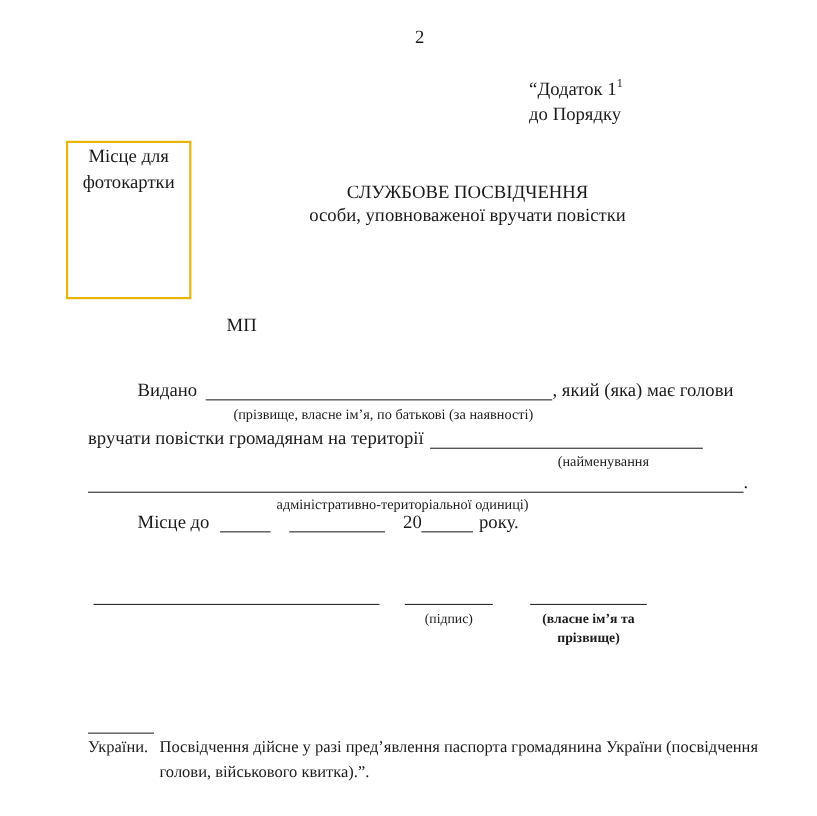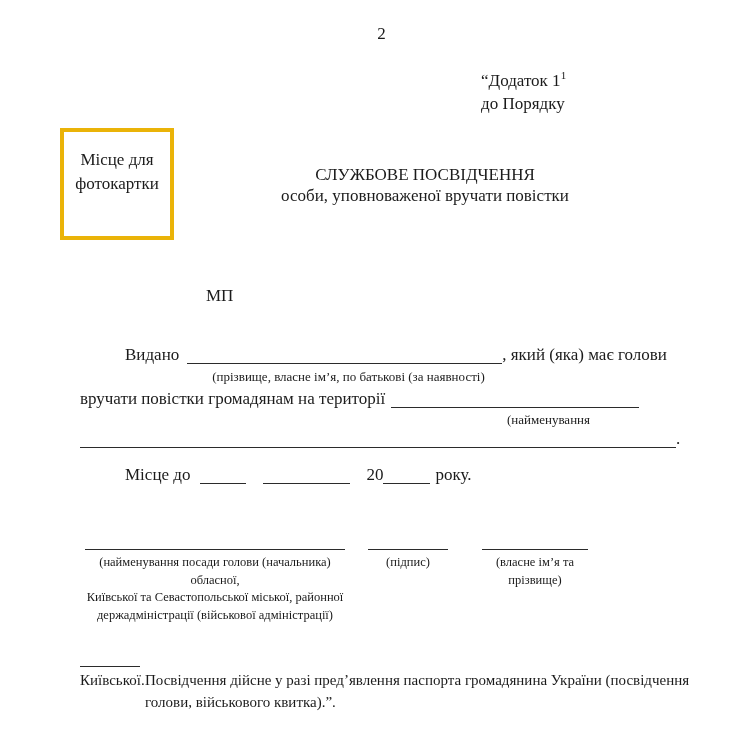--- a/index.html
+++ b/index.html
@@ -9,23 +9,23 @@
     background:#ffffff;
     color:#1b1b1b;
     font-family:"Liberation Serif", serif;
     overflow:hidden;
   }
   .abs{position:absolute;}
   .page-number{top:24px;left:20px;right:0;text-align:center;font-size:17px;}
   .appendix{left:481px;top:57px;font-size:17px;line-height:23px;margin-top:12px;}
   .appendix sup{font-size:11px;line-height:0;}
   .photo-box{
-    left:60px;top:128px;width:114px;height:112px;
-    box-sizing:border-box;border:4px solid #eab308;
-    display:flex;align-items:center;justify-content:center;
+    left:60px;top:128px;width:114px;height:144px;
+    box-sizing:border-box;border:2px solid #eab308;
+    display:flex;align-items:flex-start;justify-content:center;
     text-align:center;font-size:17px;line-height:24px;
     padding-bottom:24px;
   }
   .title-block{left:230px;top:164px;width:390px;text-align:center;font-size:17px;line-height:21px;}
   .stamp{left:190px;top:286px;font-size:17px;margin-left:16px;}
   .fline{position:absolute;font-size:17px;line-height:20px;white-space:nowrap;}
   .blank{display:inline-block;border-bottom:1px solid #2b2b2b;height:14px;vertical-align:-4px;}
   .cap{position:absolute;font-size:13px;line-height:16px;}
   .sline{position:absolute;height:0;border-top:1px solid #2b2b2b;}
   .scap{position:absolute;font-size:12.5px;line-height:17.5px;text-align:center;}
@@ -61,38 +61,34 @@
   <div class="cap" style="left:190px;top:369px;width:317px;text-align:center;">(прізвище, власне ім’я, по батькові (за наявності)</div>
 
   <div class="fline" style="left:80px;top:389px;">
     <span>вручати повістки громадянам на території</span><span class="blank" style="width:248px;margin-left:6px;"></span>
   </div>
   <div class="cap" style="left:425px;top:412px;width:247px;text-align:center;">(найменування</div>
 
   <div class="fline" style="left:80px;top:429px;">
     <span class="blank" style="width:596px;"></span><span>.</span>
   </div>
+  <div class="cap" style="left:80px;top:451px;width:572px;text-align:center;">адміністративно-територіальної одиниці)</div>
 
   <div class="fline" style="left:125px;top:465px;">
     <span>Місце до</span><span class="blank" style="width:46px;margin-left:10px;"></span><span class="blank" style="width:87px;margin-left:17px;"></span><span style="margin-left:16px;">20</span><span class="blank" style="width:47px;"></span><span style="margin-left:5px;font-family:Liberation Serif, serif;">року.</span>
   </div>
 
   <div class="sline" style="left:85px;top:549px;width:260px;"></div>
   <div class="sline" style="left:368px;top:549px;width:80px;"></div>
   <div class="sline" style="left:482px;top:549px;width:106px;"></div>
 
-  <div class="scap" style="left:75px;top:554px;width:280px;">
-    <div>(найменування посади голови (начальника) обласної,</div>
-    <div>Київської та Севастопольської міської, районної</div>
-    <div>держадміністрації (військової адміністрації)</div>
-  </div>
   <div class="scap" style="left:365px;top:554px;width:86px;">(підпис)</div>
-  <div class="scap" style="left:478px;top:554px;width:114px;">
+  <div class="scap" style="left:478px;top:554px;width:114px;font-weight:bold;">
     <div>(власне ім’я та</div>
     <div>прізвище)</div>
   </div>
 
   <div class="abs note-rule"></div>
-  <div class="abs note" style="left:80px;top:670px;">Київської.</div>
+  <div class="abs note" style="left:80px;top:670px;">України.</div>
   <div class="abs note" style="left:145px;top:670px;">Посвідчення дійсне у разі пред’явлення паспорта громадянина України (посвідчення</div>
   <div class="abs note" style="left:145px;top:692px;">голови, військового квитка).”.</div>
 
 </div>
 
 </body></html>

